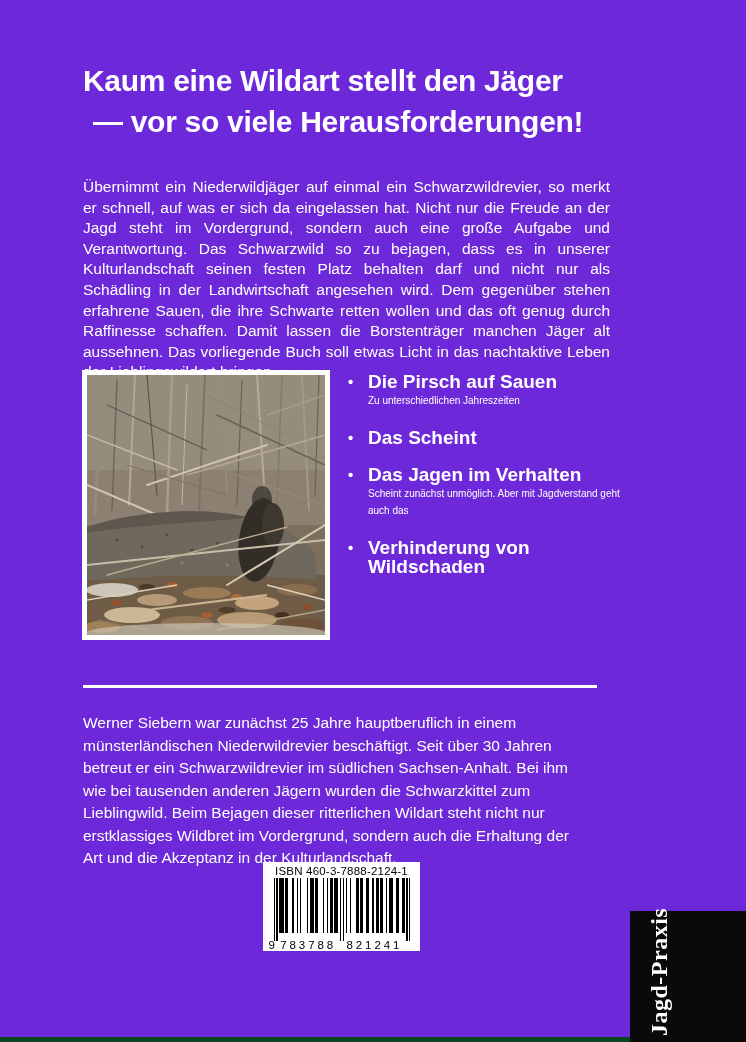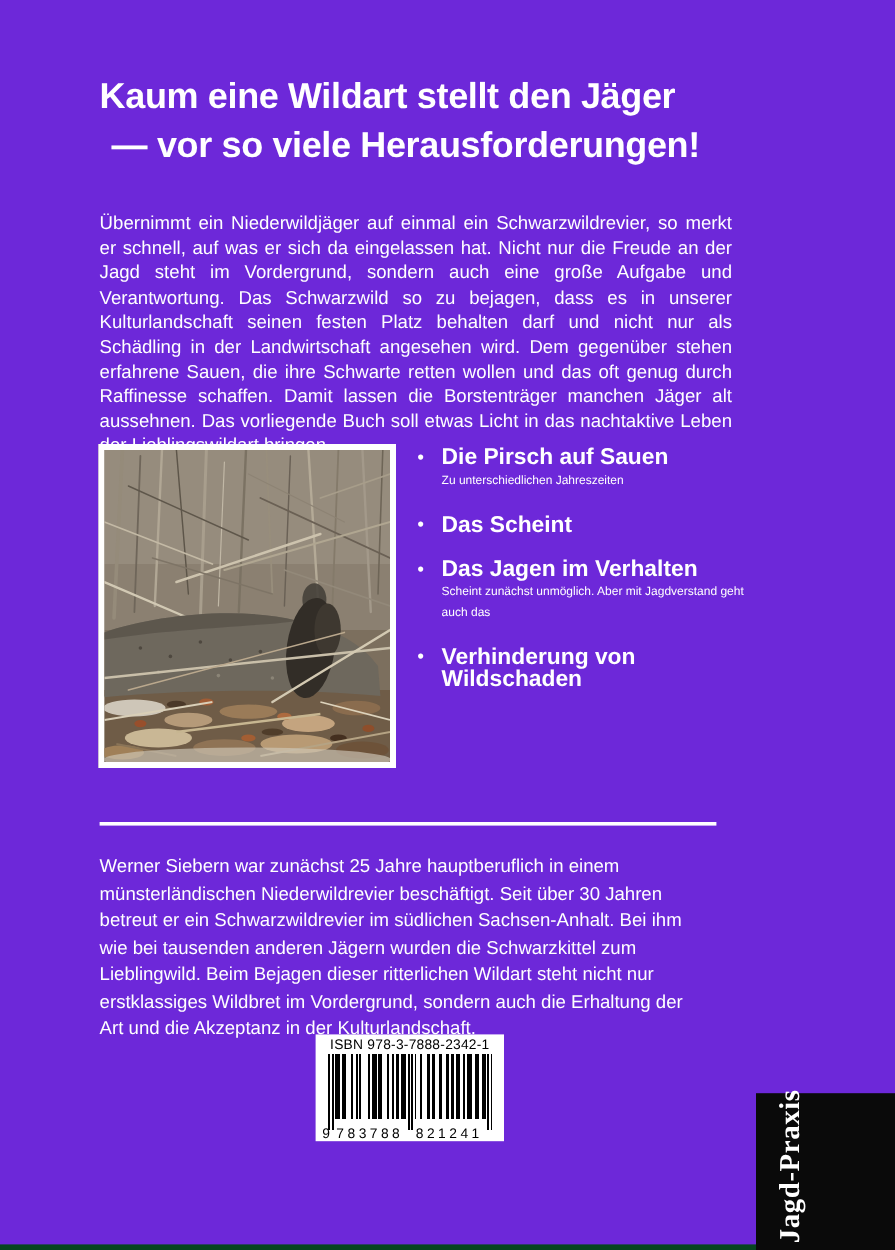--- a/index.html
+++ b/index.html
@@ -193,21 +193,21 @@
         <div class="tt">Verhinderung von Wildschaden</div>
       </span>
     </div>
   </div>
 
   <div class="rule"></div>
 
   <div class="author">Werner Siebern war zunächst 25 Jahre hauptberuflich in einem münsterländischen Niederwildrevier beschäftigt. Seit über 30 Jahren betreut er ein Schwarzwildrevier im südlichen Sachsen-Anhalt. Bei ihm wie bei tausenden anderen Jägern wurden die Schwarzkittel zum Lieblingwild. Beim Bejagen dieser ritterlichen Wildart steht nicht nur erstklassiges Wildbret im Vordergrund, sondern auch die Erhaltung der Art und die Akzeptanz in der Kulturlandschaft.</div>
 
   <div class="barcode-box">
-    <div class="isbn">ISBN 978-3-7888-2342-1</div>
+    <div class="isbn">ISBN 460-3-7888-2124-1</div>
     <svg width="146" height="72" viewBox="0 0 100 50" shape-rendering="crispEdges">
 
       <g fill="#000000">
         <rect x="2.5" y="0" width="1" height="44"></rect>
         <rect x="4.5" y="0" width="1" height="44"></rect>
         <rect x="48.5" y="0" width="1" height="44"></rect>
         <rect x="50.5" y="0" width="1" height="44"></rect>
         <rect x="94.5" y="0" width="1" height="44"></rect>
         <rect x="96.5" y="0" width="1" height="44"></rect>
 

